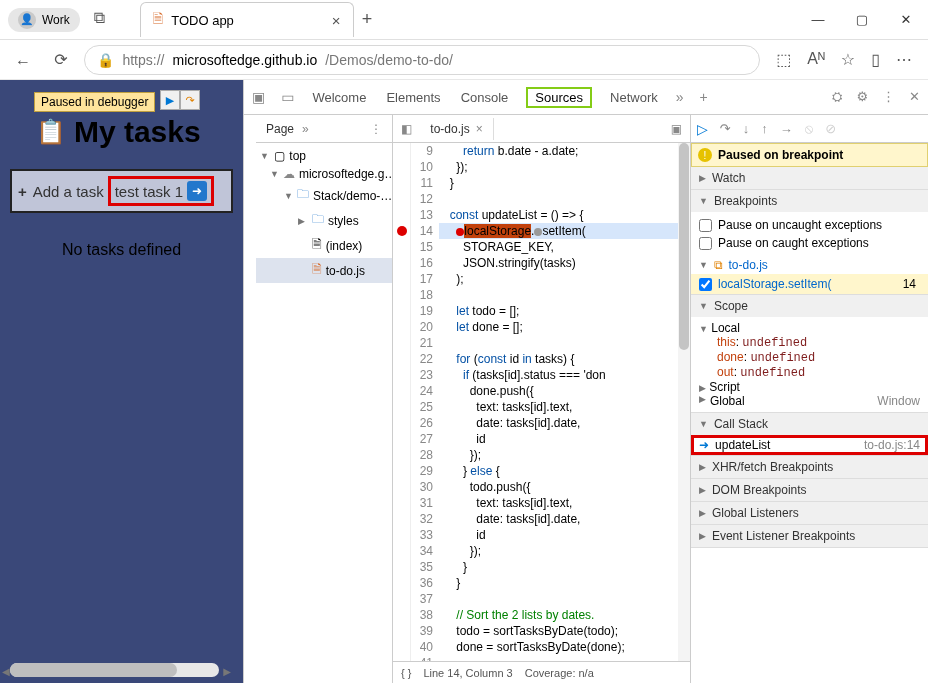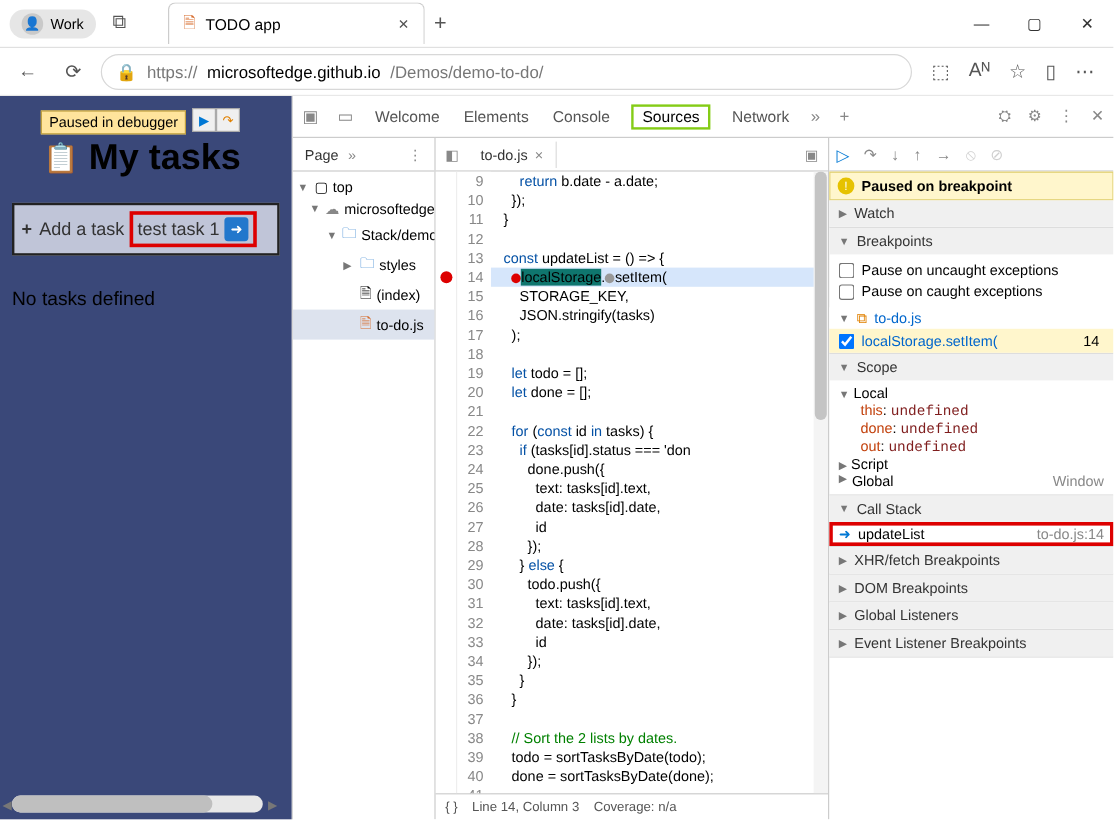--- a/index.html
+++ b/index.html
@@ -34,38 +34,38 @@
 .badge-btn { width:20px; height:20px; border:1px solid #aaa; background:#f0f0f0; display:flex; align-items:center; justify-content:center; font-size:11px;}
 .badge-btn.blue { color:#0078d4; }
 .badge-btn.orange { color:#e08000; }
 .page-title { display:flex; align-items:center; gap:8px; margin-top: 25px; margin-left: 26px;}
 .page-title-ico { font-size:24px;}
 .page-title-txt { font-size:30px; font-weight:700; color:#000;}
 .task-box { margin-top: 20px; border:2px solid #222; background:#c0c5d8; height:44px; display:flex; align-items:center; padding:0 6px; font-size:15px; color:#333;}
 .task-plus { font-weight:bold; margin-right:6px;}
 .task-input-wrap { border:3px solid #d00; padding:2px 4px; margin-left:4px; display:flex; align-items:center; gap:4px;}
 .task-submit { width:20px; height:20px; background:#2277cc; color:#fff; display:flex; align-items:center; justify-content:center; font-size:12px; border-radius:3px;}
-.no-tasks { margin-top:28px; font-size:16px; color:#000;}
+.no-tasks { margin-top:28px; text-align:center; font-size:16px; color:#000;}
 .h-scroll { position:absolute; bottom:6px; left:10px; right:24px; height:14px; background:#e8e8e8; border-radius:7px;}
 .h-scroll-thumb { position:absolute; left:0; width:80%; height:100%; background:#bfbfbf; border-radius:7px;}
 .h-scroll-arr { position:absolute; bottom:6px; font-size:10px; color:#777;}
 
 
 .devtools { flex:1; display:flex; flex-direction:column; border-left:1px solid #ccc;}
 .dt-tabs { height:35px; border-bottom:1px solid #ccc; display:flex; align-items:center; padding:0 8px; gap:16px; font-size:13px; color:#555;}
 .dt-ico { color:#888; font-size:14px;}
 .dt-tab { padding:4px 2px;}
 .dt-tab.active { color:#000; border-bottom:2px solid #0078d4;}
 .dt-tab.highlight { border:2px solid #84cc16; padding:1px 7px;}
 .dt-right { margin-left:auto; display:flex; gap:14px; color:#888;}
 
 .dt-body { flex:1; display:flex; overflow:hidden;}
 
 
-.nav-pane { width:119px; border-right:1px solid #ccc; display:flex; flex-direction:column; font-size:12px;}
+.nav-pane { width:149px; border-right:1px solid #ccc; display:flex; flex-direction:column; font-size:12px;padding-left:12px;}
 .nav-pane-hdr { height:28px; border-bottom:1px solid #ccc; display:flex; align-items:center; padding:0 10px; gap:8px;}
 .nav-pane-hdr .lbl { color:#333;}
 .nav-tree { padding:4px 0;}
 .tree-row { display:flex; align-items:center; padding:2px 4px; gap:4px; white-space:nowrap; overflow:hidden;}
 .tree-arrow { font-size:9px; color:#777; width:10px;}
 .file-ico { font-size:12px;}
 .cloud-ico { color:#888;}
 .folder-ico { color:#2277cc;}
 .js-ico { color:#d66a2a;}
 .tree-row.sel { background:#dde3ee;}
@@ -83,21 +83,21 @@
 .ed-righticon { margin-left:auto; padding:0 8px; color:#888;}
 .editor-body { flex:1; display:flex; font-family:Consolas,monospace; font-size:12px; overflow:hidden; position:relative;}
 .gutter-bp { width:18px; background:#fff; border-right:1px solid #eee; position:relative;}
 .bp-dot { position:absolute; width:10px; height:10px; background:#d00; border-radius:50%; left:4px;}
 .gutter-ln { width:28px; text-align:right; padding-right:6px; color:#888; background:#fff;}
 .code-area { flex:1; white-space:pre; position:relative; overflow:hidden;}
 .code-line { height:16px; line-height:16px; padding-left:4px;}
 .code-kw { color:#0451a5;}
 .code-cmt { color:#008000;}
 .hl-line { background:#d6e6fb;}
-.hl-word { background:#0f766e;margin-top:10px;}
+.hl-word { background:#c2410c;margin-top:10px;}
 .statusbar { height:22px; border-top:1px solid #ccc; font-size:11px; color:#555; display:flex; align-items:center; padding:0 8px; gap:12px;}
 .v-scroll { position:absolute; right:0; top:0; bottom:0; width:12px; background:#f4f4f4;}
 .v-thumb { position:absolute; top:0; left:1px; right:1px; height:40%; background:#c4c4c4; border-radius:5px;}
 
 
 .debug-pane { width:237px; display:flex; flex-direction:column; font-size:12px; overflow:hidden;}
 .dbg-ctrls { height:28px; border-bottom:1px solid #ccc; display:flex; align-items:center; padding:0 6px; gap:12px;}
 .dbg-ctrls .play { color:#0078d4; font-size:14px;}
 .dbg-ctrls .ctl { color:#888; font-size:13px;}
 .dbg-ctrls .ctl.dis { opacity:.4;}

